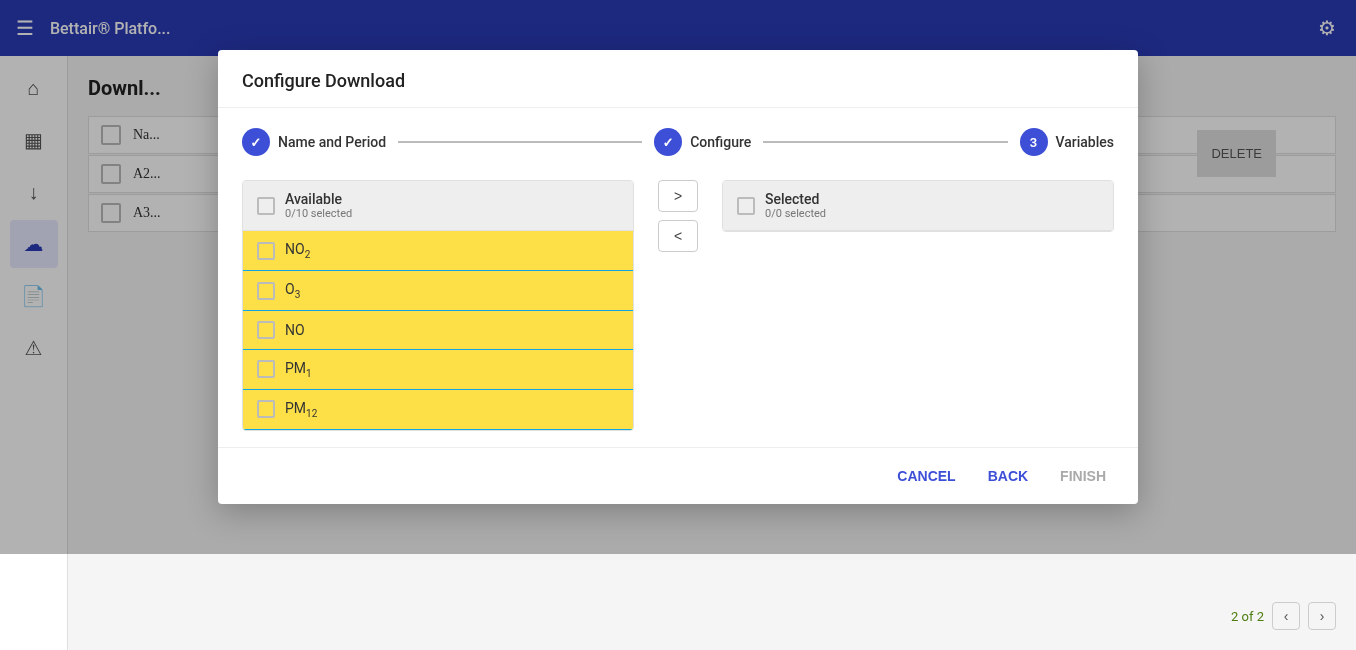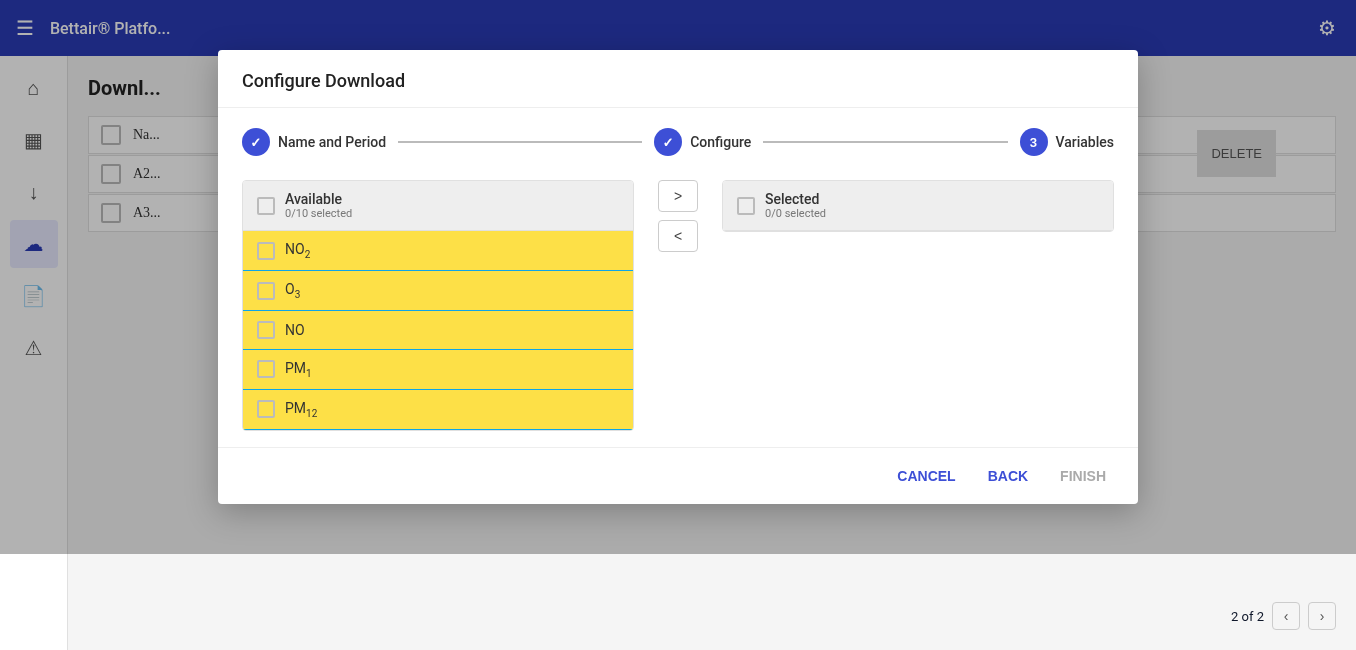--- a/index.html
+++ b/index.html
@@ -49,21 +49,21 @@
     }
     .checkbox-placeholder { width: 20px; height: 20px; border: 2px solid #bbb; border-radius: 2px; margin-right: 12px; }
     .row-text { font-size: 14px; color: #333; font-family: Liberation Serif, serif; }
     .delete-btn {
       position: absolute; right: 80px; top: 74px; background: #e0e0e0; border: none;
       padding: 16px 14px; border-radius: 0; font-size: 13px; color: #555; cursor: pointer;
     }
     .pagination {
       position: absolute; right: 20px; bottom: 20px; display: flex; align-items: center; gap: 8px;
     }
-    .pagination-text { font-size: 13px; color: #0f172a; }
+    .pagination-text { font-size: 13px; color: #4d7c0f; }
     .pagination-btn { background: none; border: 1px solid #ccc; width: 28px; height: 28px; border-radius: 4px; cursor: pointer; font-size: 14px; color: #555; display: flex; align-items: center; justify-content: center; }
 
     
     .modal-overlay {
       position: absolute; top: 0; left: 0; width: 1356px; height: 554px;
       background: rgba(0,0,0,0.3); display: flex; align-items: center; justify-content: center;
     }
 
     
     .modal {

